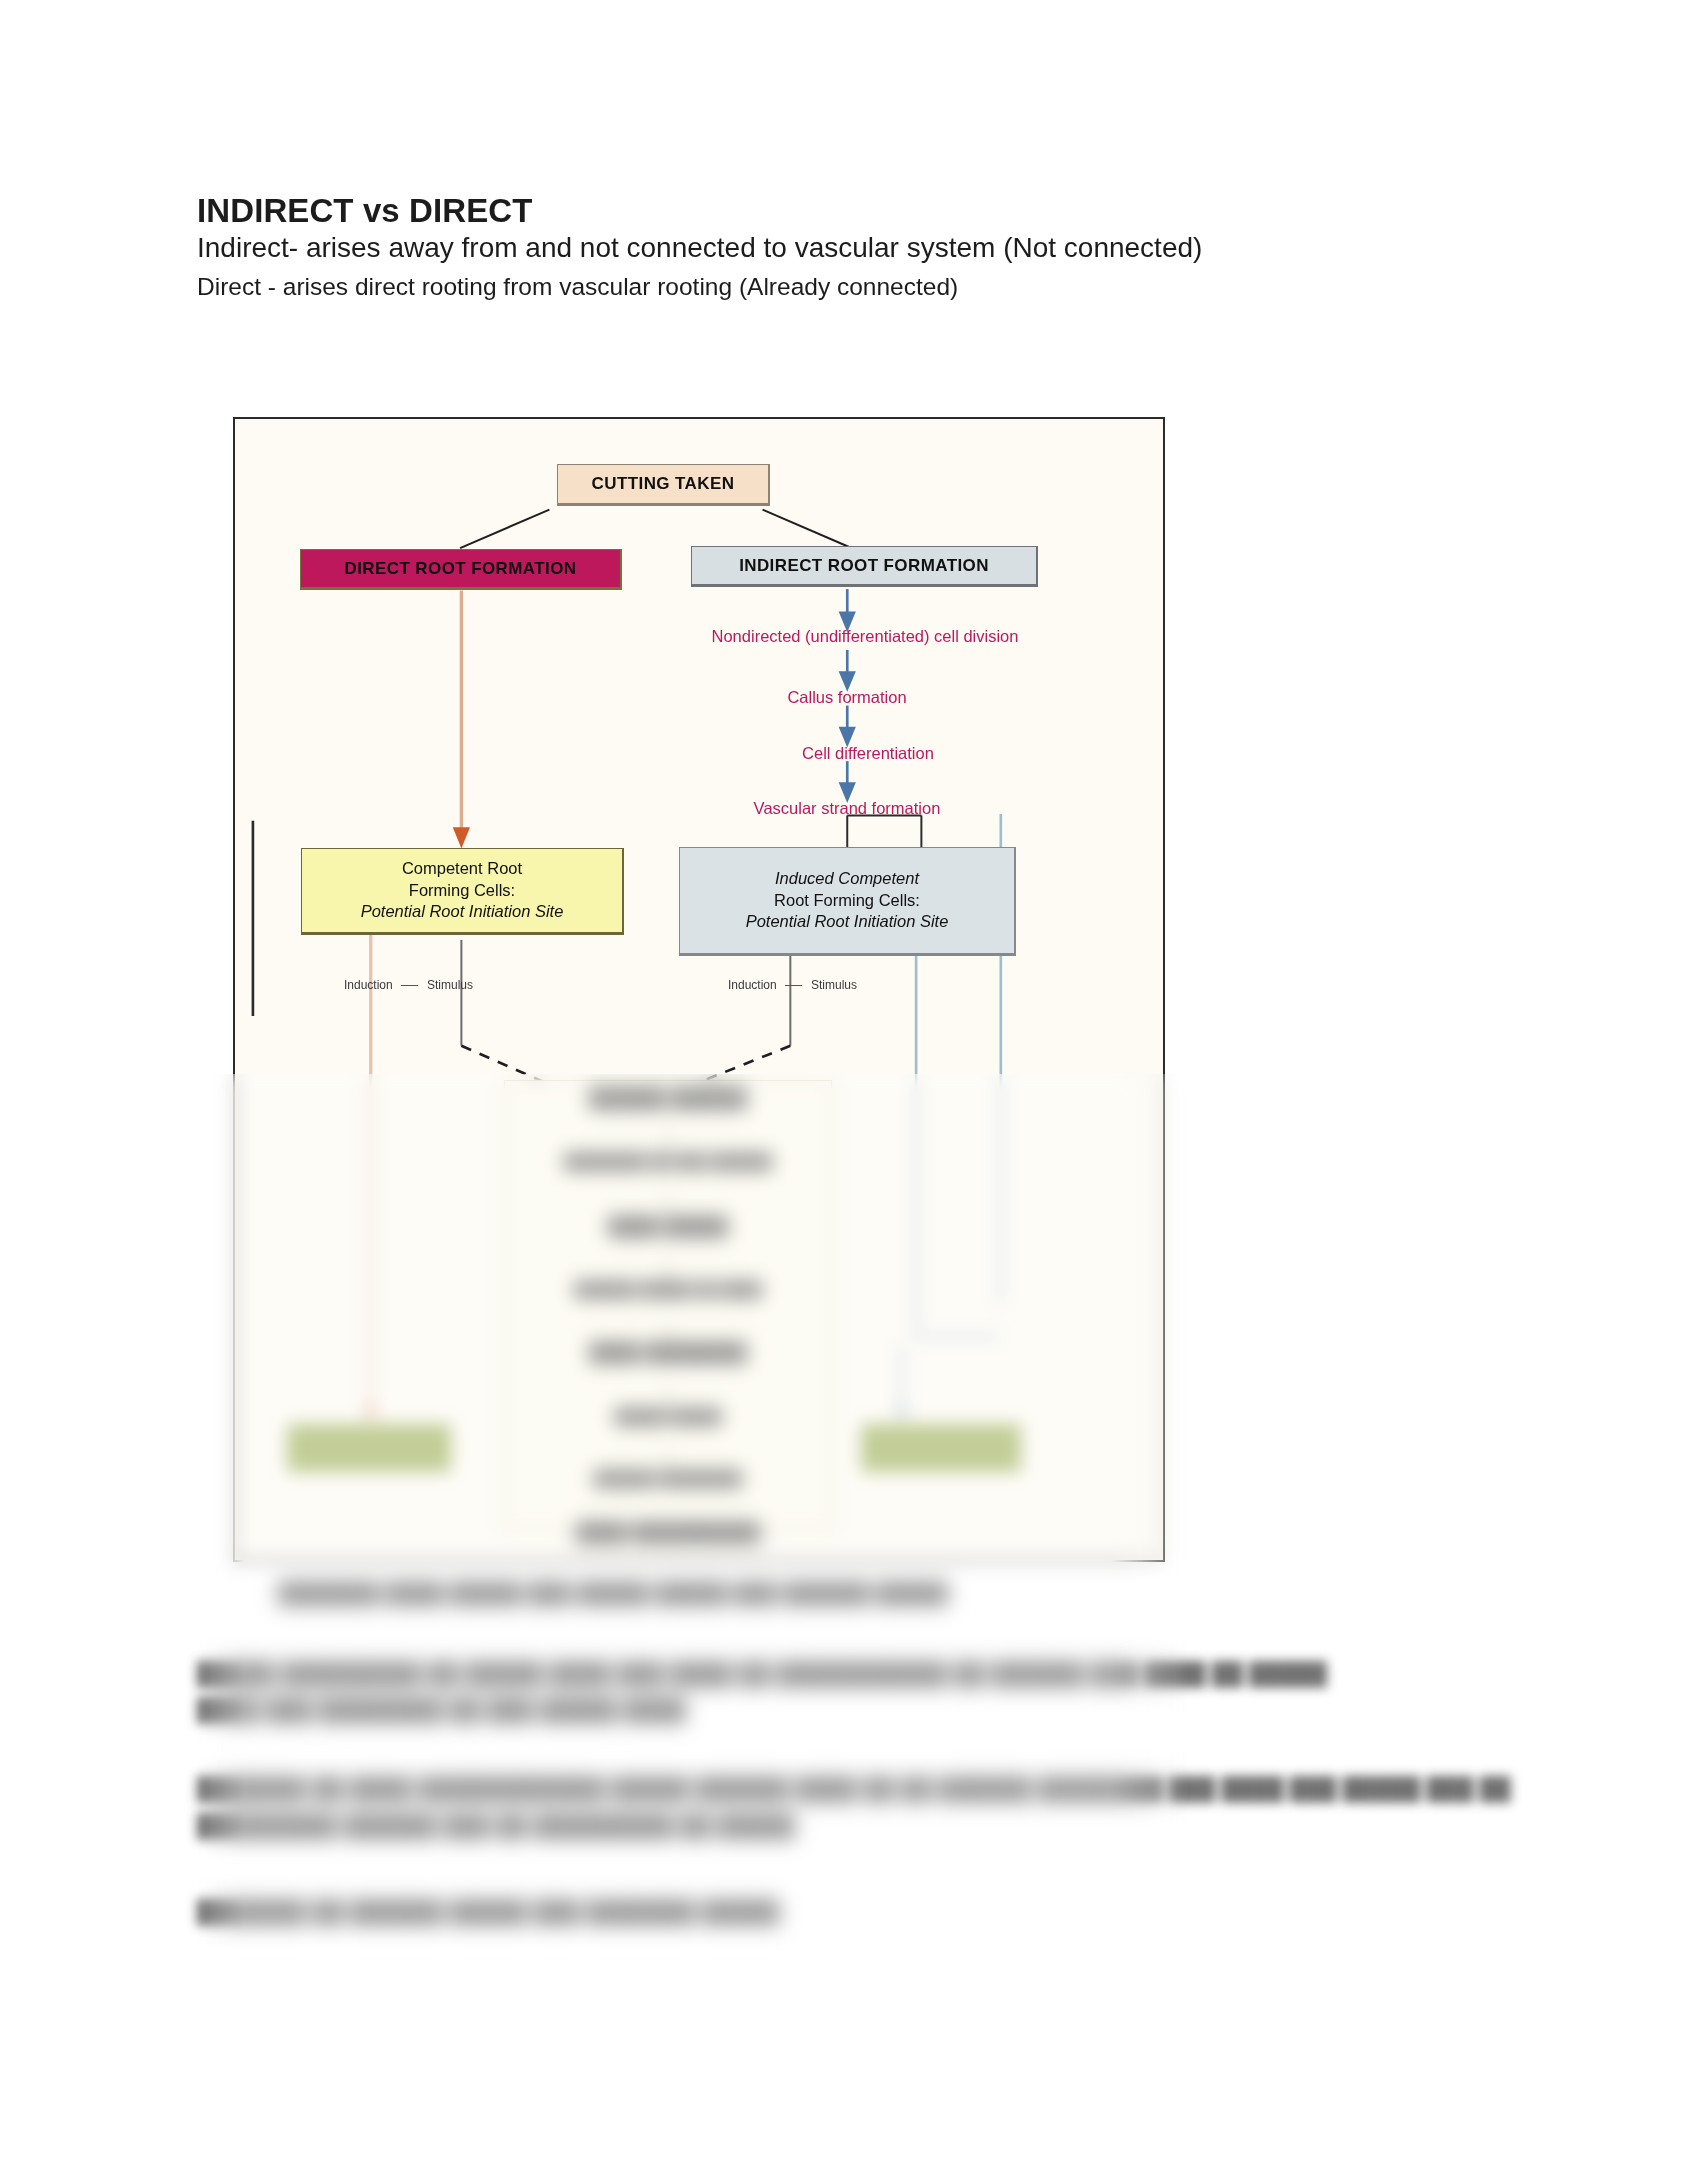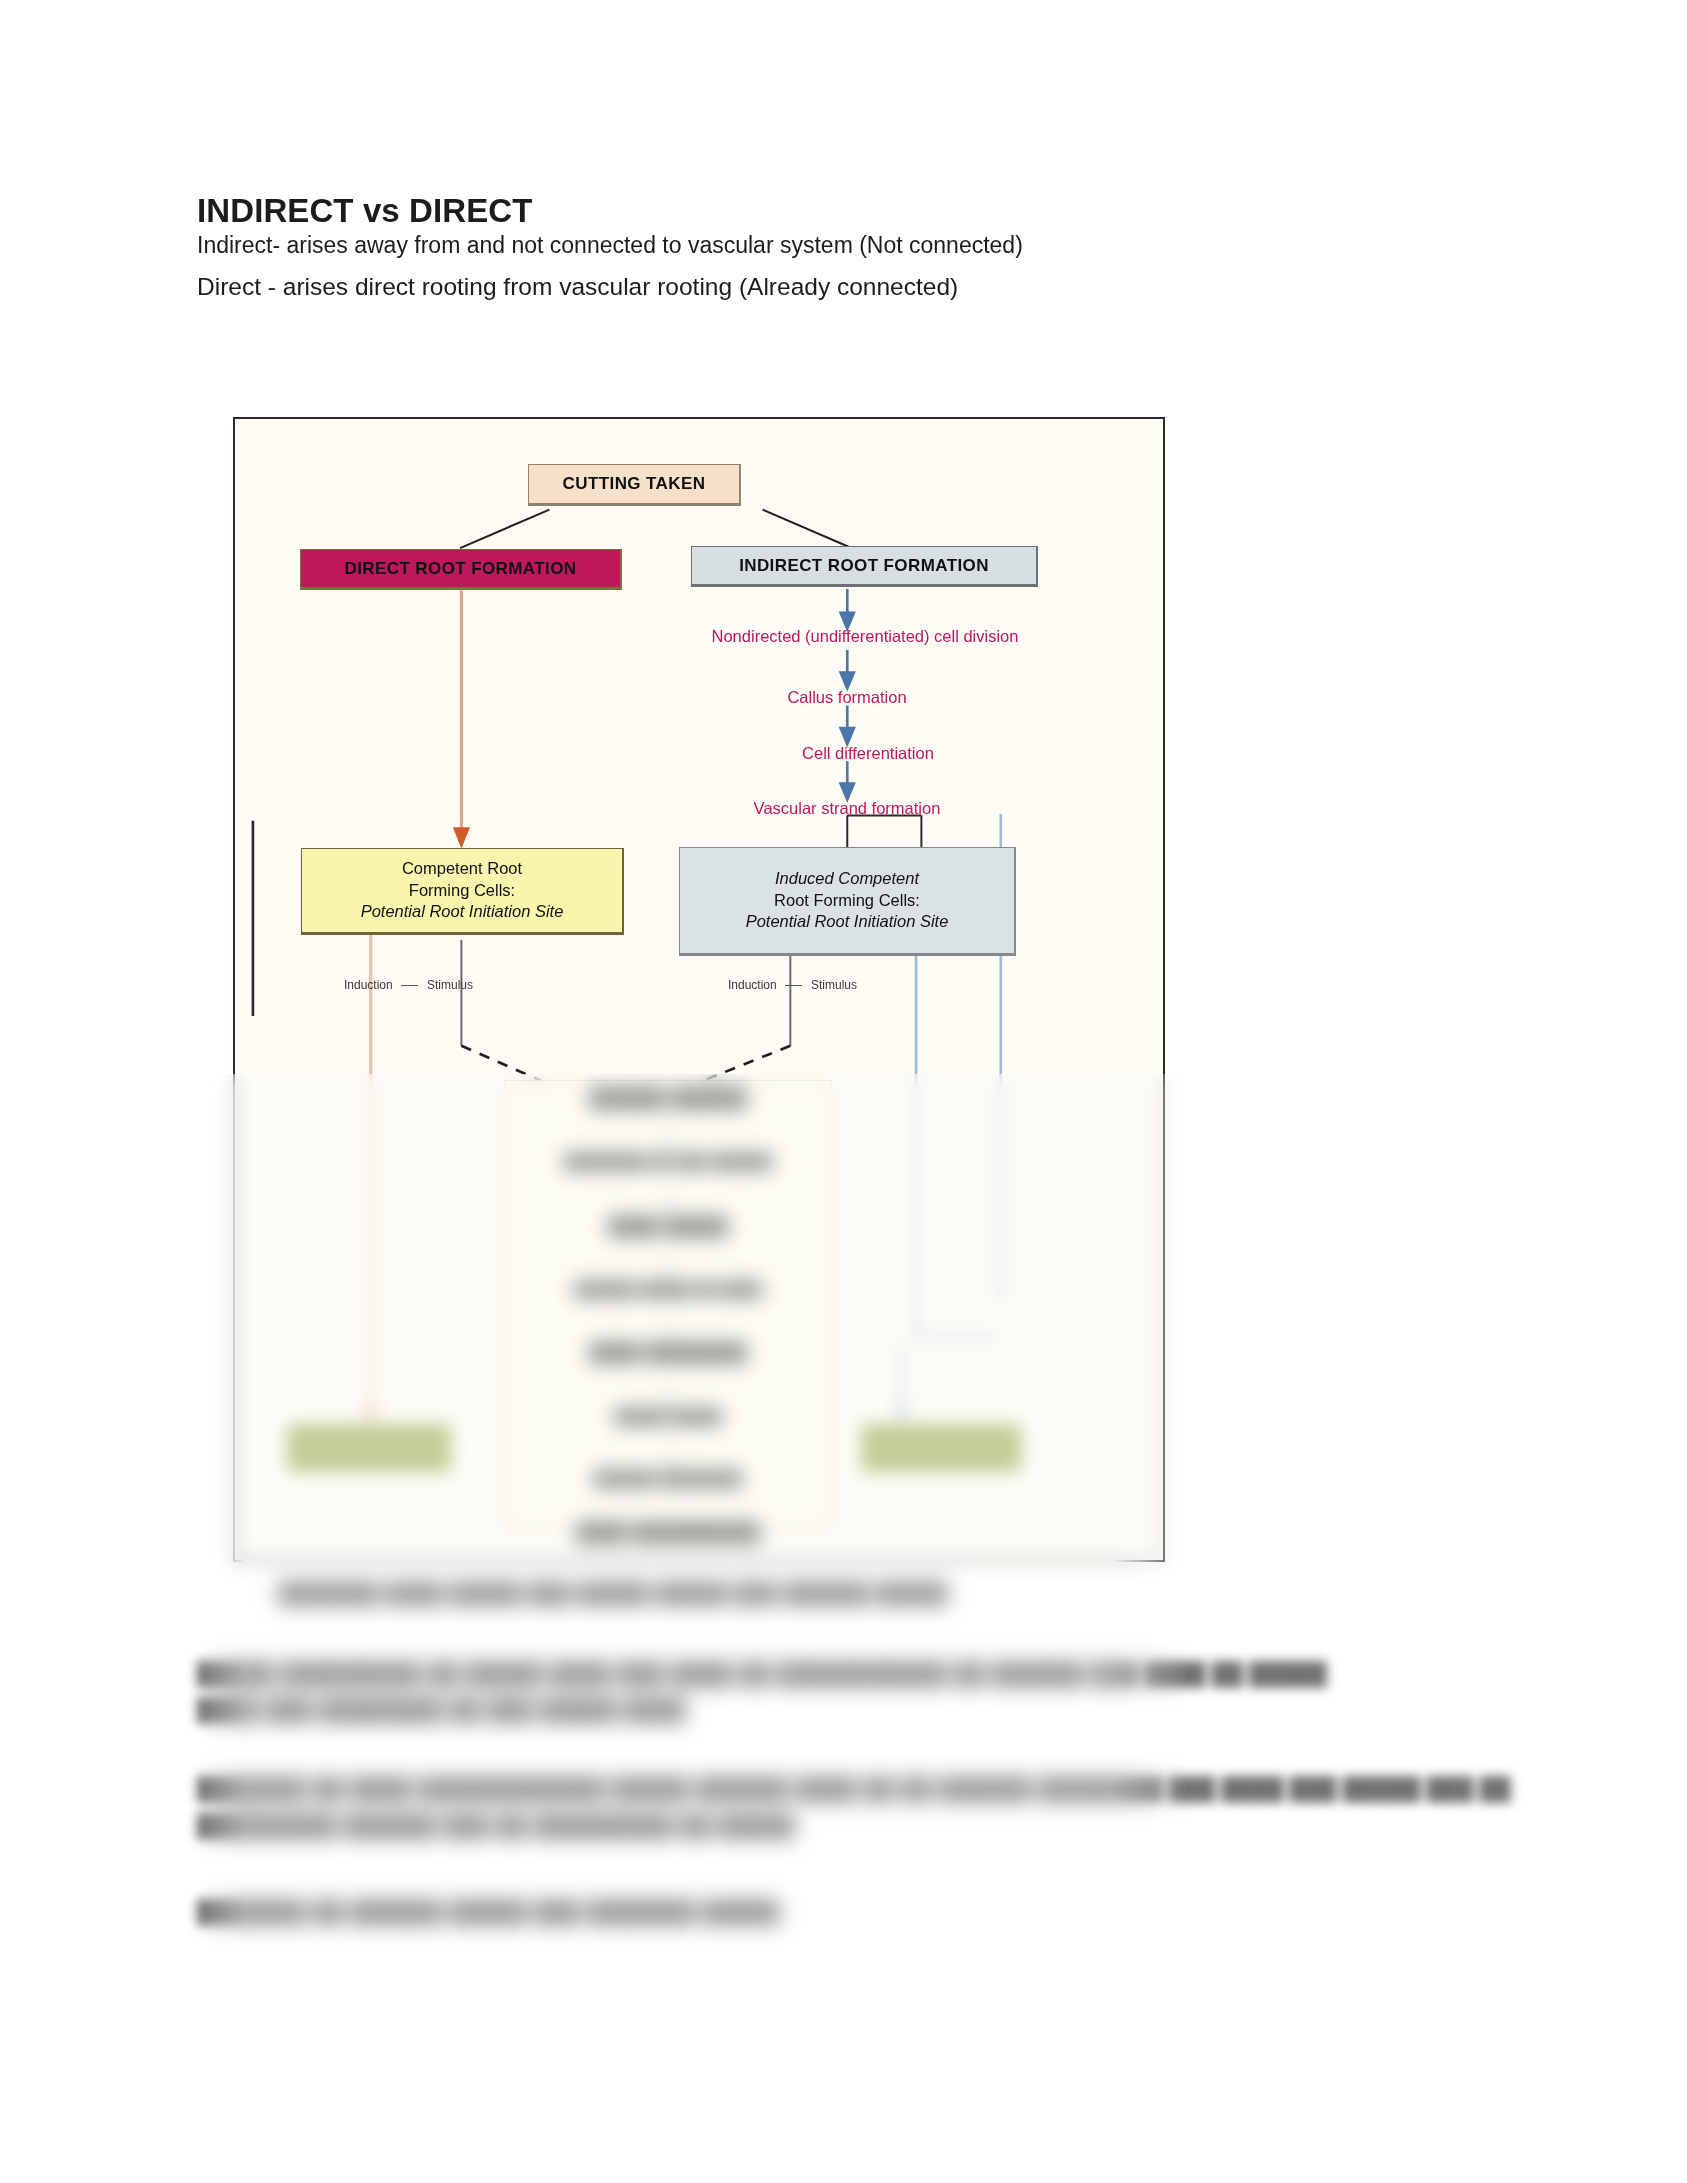--- a/index.html
+++ b/index.html
@@ -23,21 +23,21 @@
     font-size: 33px;
     font-weight: bold;
     color: #1c1c1c;
     letter-spacing: 0.1px;
     white-space: nowrap;
   }
   #notes-line-1 {
     position: absolute;
     left: 197px;
     top: 232px;
-    font-size: 23px;
+    font-size: 28px;
     color: #1c1c1c;
     white-space: nowrap;
   }
   #notes-line-2 {
     position: absolute;
     left: 197px;
     top: 273px;
     font-size: 24.5px;
     color: #1c1c1c;
     white-space: nowrap;
@@ -66,21 +66,21 @@
     box-sizing: border-box;
     display: flex;
     flex-direction: column;
     align-items: center;
     justify-content: center;
     text-align: center;
     color: #111;
     z-index: 6;
   }
   #box-cutting-taken {
-    left: 528px;
+    left: 557px;
     top: 464px;
     width: 213px;
     height: 42px;
     background: #f6e0c8;
     border: 1.3px solid #8d8375;
     border-right-width: 2.6px;
     border-bottom-width: 3.3px;
     font-size: 17px;
     font-weight: bold;
     letter-spacing: 0.4px;

